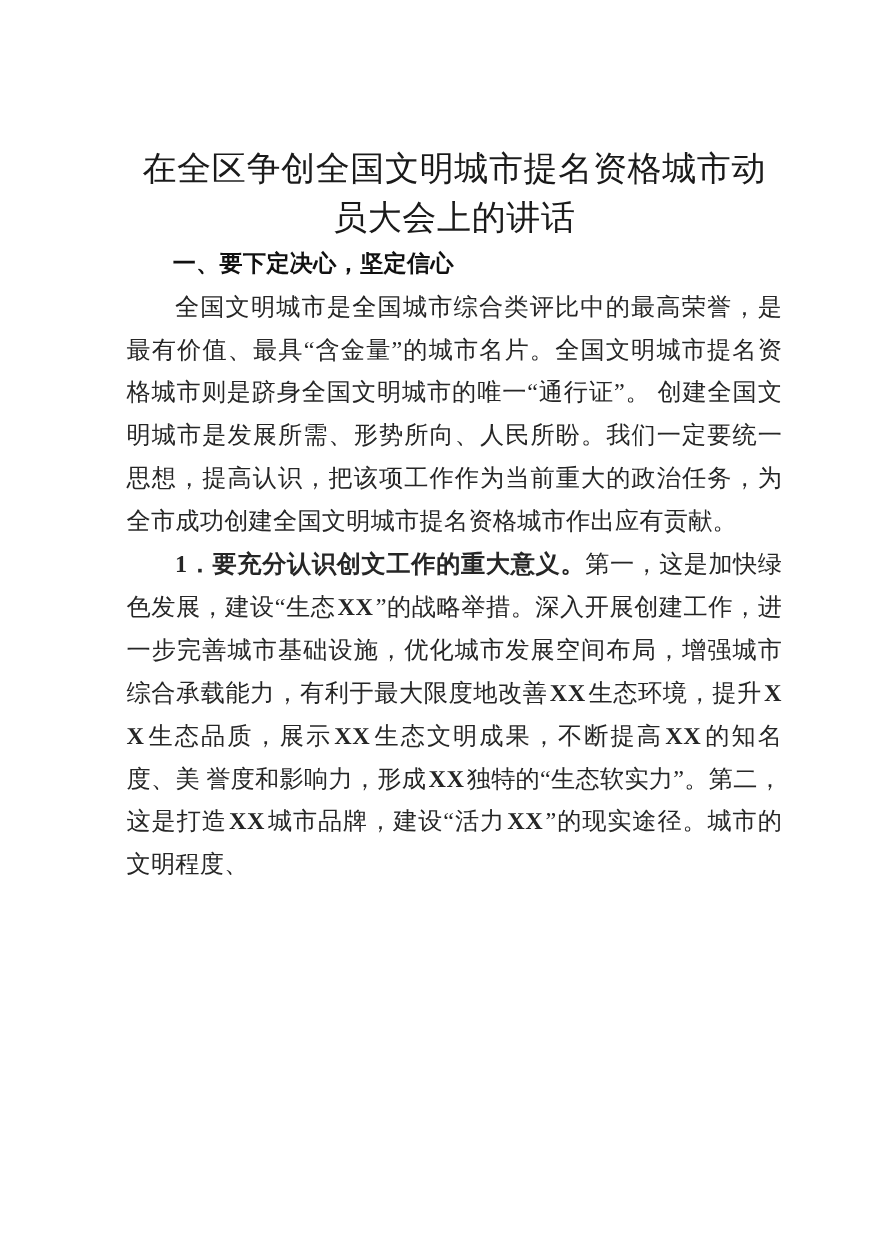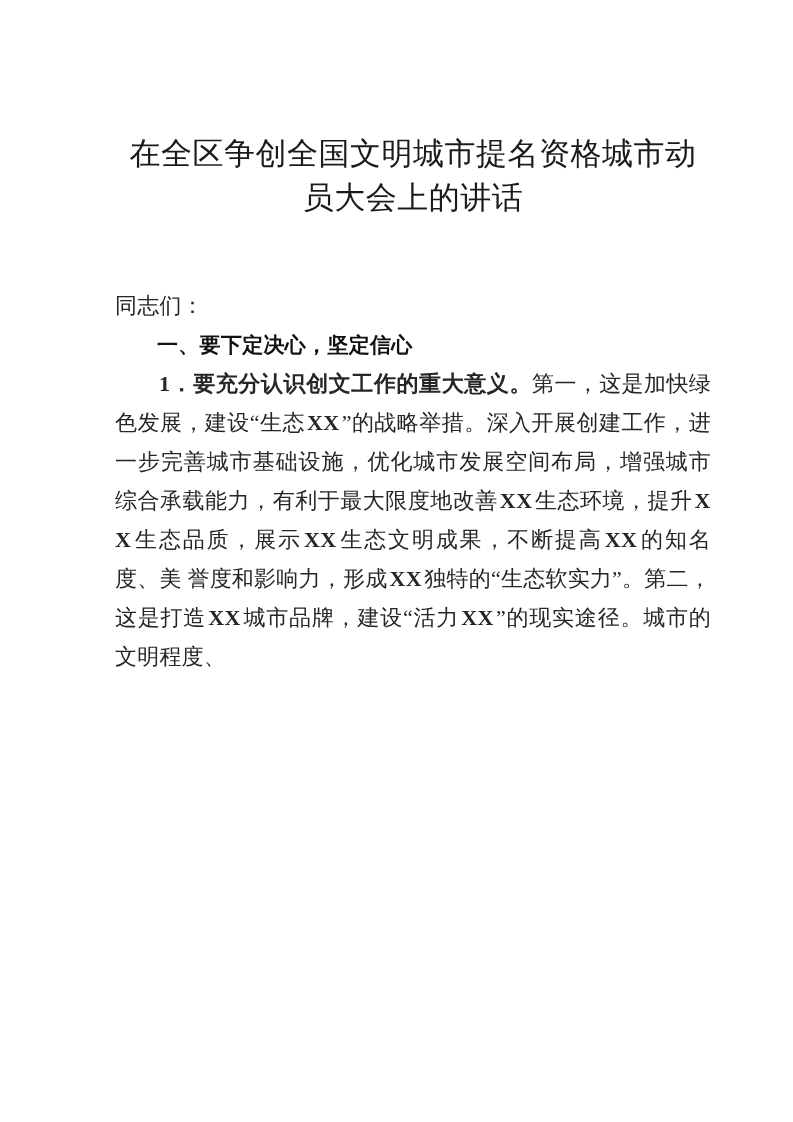--- a/index.html
+++ b/index.html
@@ -96,22 +96,22 @@
   }
 </style>
 </head>
 <body>
 
 <div class="page">
   <div class="content">
 
     <h1 class="doc-title">在全区争创全国文明城市提名资格城市动员大会上的讲话</h1>
 
-    <p class="salutation">同志们：</p>
 
 
     <p class="section-heading">一、要下定决心，坚定信心</p>
 
+    <p class="para"><span>全国文明城市是全国城市综合类评比中的最高荣誉，是最有价值、最具“含金量”的城市名片。全国文明城市提名资格城市则是跻身全国文明城市的唯一“通行证”。 创建全国文明城市是发展所需、形势所向、人民所盼。我们一定要统一思想，提高认识，把该项工作作为当前重大的政治任务，为全市成功创建全国文明城市提名资格城市作出应有贡献。</span></p>
 
     <p class="para"><span class="lead">1．要充分认识创文工作的重大意义。</span><span>第一，这是加快绿色发展，建设“生态</span><span class="lat">XX</span><span>”的战略举措。深入开展创建工作，进一步完善城市基础设施，优化城市发展空间布局，增强城市综合承载能力，有利于最大限度地改善</span><span class="lat">XX</span><span>生态环境，提升</span><span class="lat">XX</span><span>生态品质，展示</span><span class="lat">XX</span><span>生态文明成果，不断提高</span><span class="lat">XX</span><span>的知名度、美 誉度和影响力，形成</span><span class="lat">XX</span><span>独特的“生态软实力”。第二，这是打造</span><span class="lat">XX</span><span>城市品牌，建设“活力</span><span class="lat">XX</span><span>”的现实途径。城市的文明程度、</span></p>
 
   </div>
 </div>
 
 </body></html>

